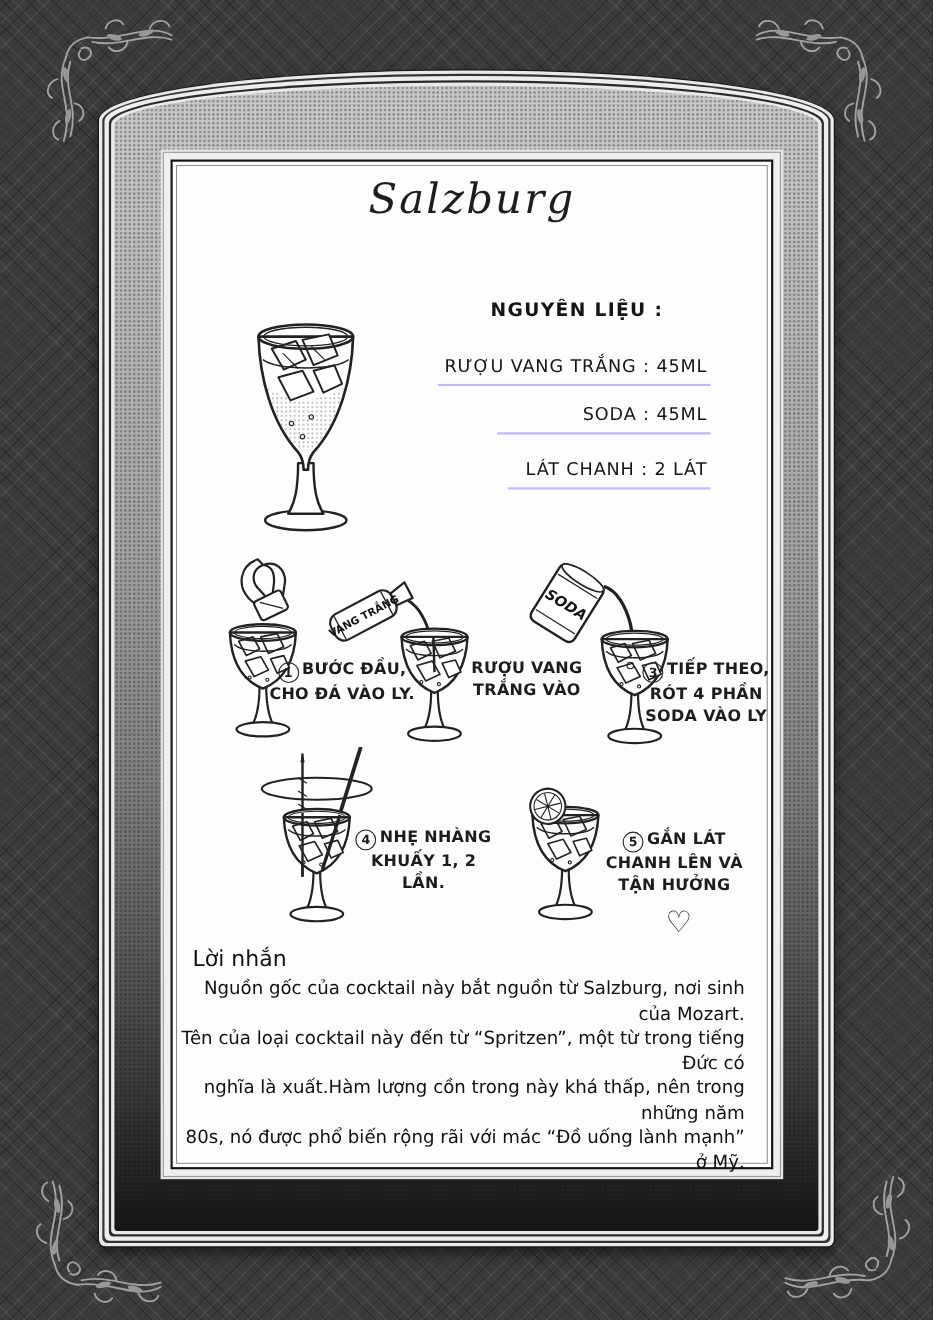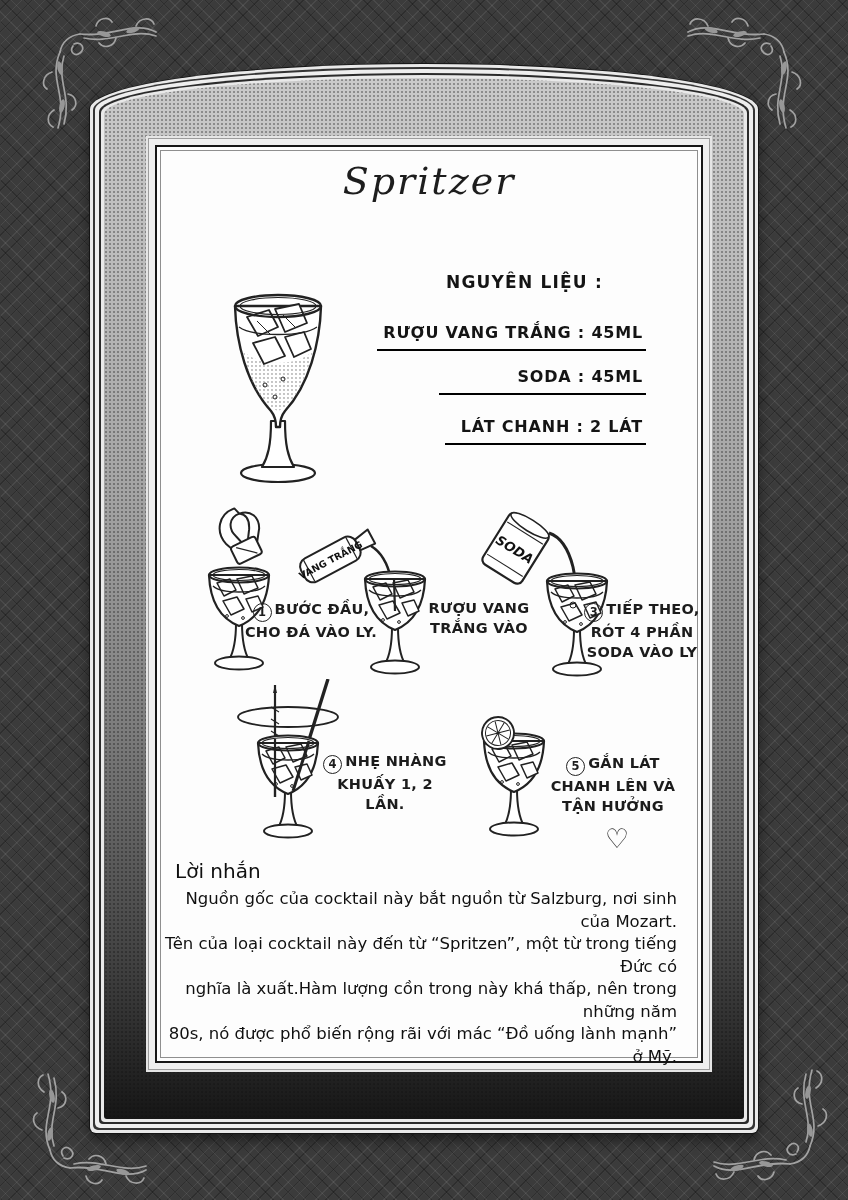--- a/index.html
+++ b/index.html
@@ -41,22 +41,22 @@
     background:#fdfdfd;border:2px solid #161616;box-sizing:border-box;
     box-shadow:inset 0 0 0 3px #fdfdfd,inset 0 0 0 4px #8f8f8f,
                0 0 0 6px #efefef,0 0 0 7px #9c9c9c,0 0 0 9px #e5e5e5;}
   .page > *{position:absolute;}
 
   .drink-title{left:0;width:100%;top:12px;text-align:center;
     font-family:"DejaVu Serif","Liberation Serif",serif;font-style:italic;
     font-size:38px;letter-spacing:2px;color:#1d1d1d;}
 
   .ing-head{left:246px;top:125px;font-weight:700;font-size:17px;letter-spacing:1.2px;color:#141414;margin-left:43px;}
-  .ing{right:55px;font-weight:700;font-size:16px;letter-spacing:.8px;color:#141414;
-       border-bottom:2px solid #000000;padding:0 3px 7px 6px;white-space:nowrap;}
+  .ing{right:55px;font-weight:400;font-size:16px;letter-spacing:.8px;color:#141414;
+       border-bottom:2px solid #c4b5fd;padding:0 3px 7px 6px;white-space:nowrap;}
   .ing1{top:176px;padding-left:6px;}
   .ing2{top:220px;padding-left:78px;}
   .ing3{top:270px;padding-left:16px;}
 
   .cap{font-weight:700;font-size:14.5px;line-height:20px;letter-spacing:.3px;
        color:#1c1c1c;text-align:center;}
   .circ{display:inline-block;width:17px;height:17px;border:1.6px solid #222;border-radius:50%;
         line-height:16px;font-size:11.5px;text-align:center;vertical-align:-2px;margin-right:3px;}
 
   .heart{left:448px;top:676px;font-size:27px;color:#3a3a3a;}
@@ -134,21 +134,21 @@
     </div>
             </div>
           </div>
         </div>
       </div>
   </div>
 
 
   <div class="page">
 
-    <div class="drink-title">Spritzer</div>
+    <div class="drink-title">Salzburg</div>
 
     <svg style="left:66px;top:138px" width="110" height="200" viewBox="0 0 110 200">
       <ellipse cx="55" cy="188" rx="37" ry="9" fill="#fff" stroke="#222" stroke-width="2.2"></ellipse>
       <path d="M48,136 C48,160 45,172 39,182 L71,182 C65,172 62,160 62,136 Z" fill="#fff" stroke="#222" stroke-width="2.2" stroke-linejoin="round"></path>
       <ellipse cx="55" cy="21" rx="43" ry="11" fill="#fff" stroke="none"></ellipse>
       <path d="M12,21 C13,58 24,100 48,126 C52,131 53,136 53,142 L57,142 C57,136 58,131 62,126 C86,100 97,58 98,21 Z" fill="#fff" stroke="#222" stroke-width="2.4" stroke-linejoin="round"></path>
       <path d="M20,66 C28,102 40,120 55,126 C70,120 82,100 90,66 C74,82 36,82 20,66 Z" fill="url(#ht)" opacity=".85"></path>
       <path d="M24,32 l22,-7 l9,17 l-20,9 Z" fill="#fff" stroke="#222" stroke-width="1.8" stroke-linejoin="round"></path>
       <path d="M52,24 l24,-5 l8,19 l-22,9 Z" fill="#fff" stroke="#222" stroke-width="1.8" stroke-linejoin="round"></path>
       <path d="M30,58 l22,-6 l10,19 l-21,8 Z" fill="#fff" stroke="#222" stroke-width="1.8" stroke-linejoin="round"></path>

